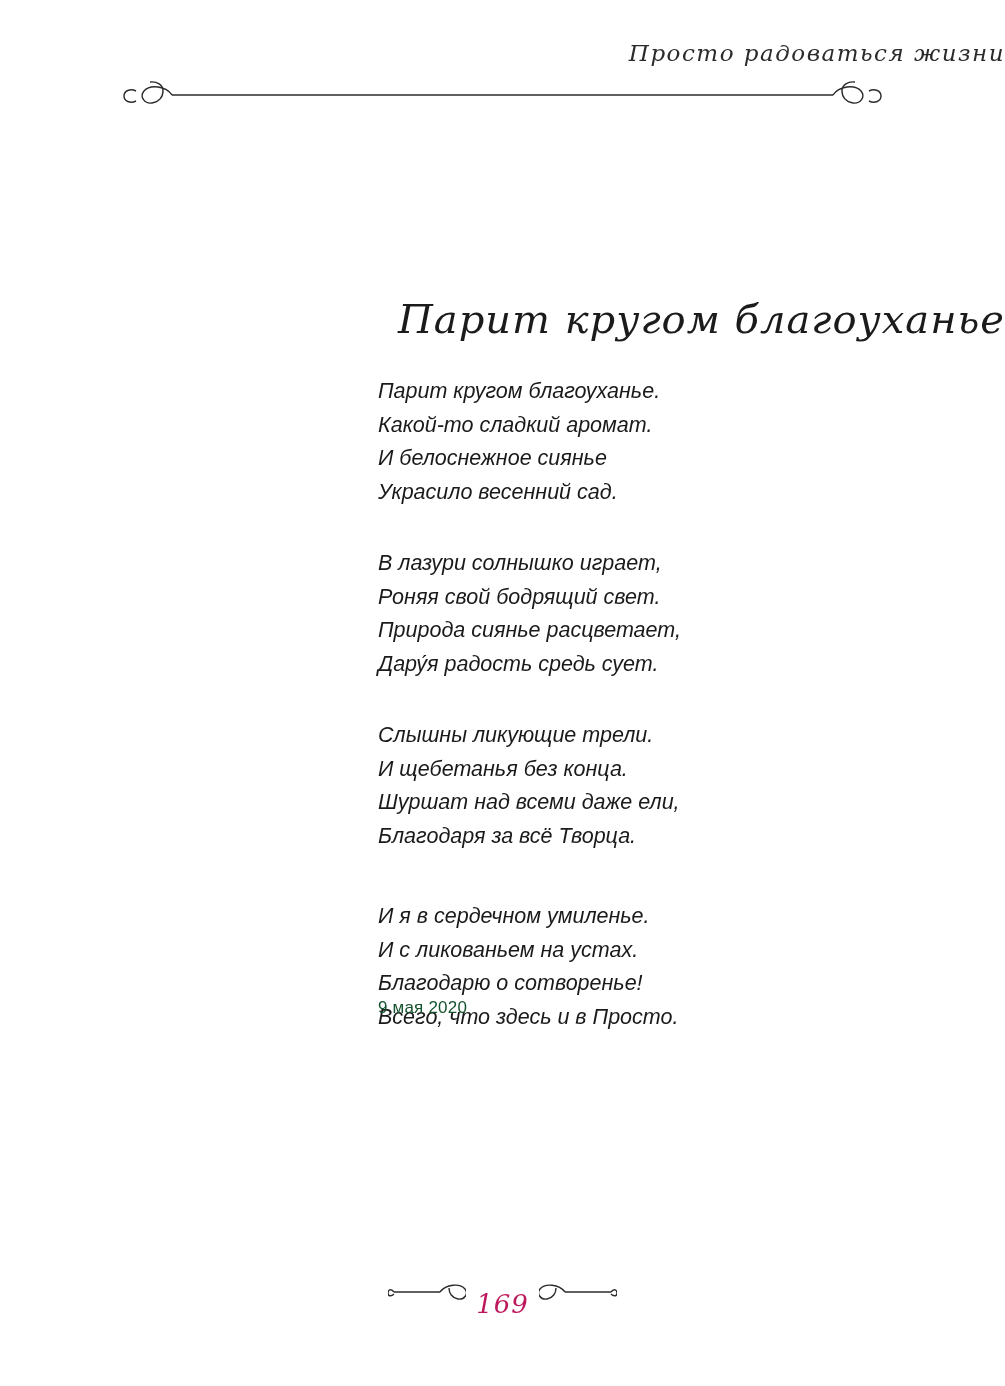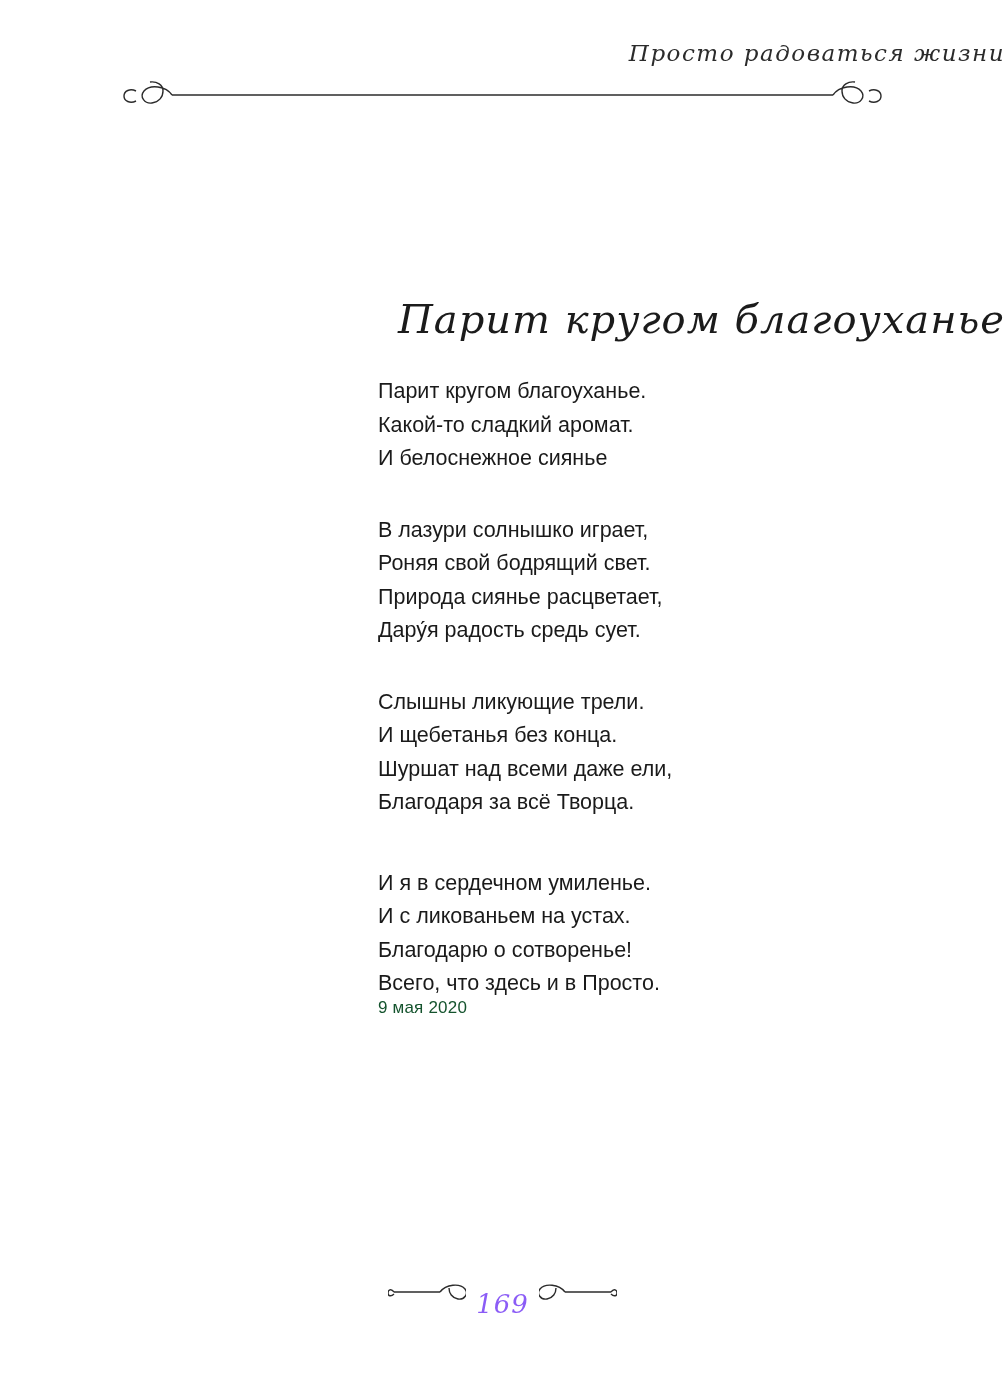--- a/index.html
+++ b/index.html
@@ -69,20 +69,21 @@
   .stanza:last-of-type {
     margin-bottom: 0;
     margin-top: 47px;
   }
   .line {
     font-family: "Liberation Sans", sans-serif;
     font-size: 21.5px;
     line-height: 33.5px;
     color: #1a1a1a;
     white-space: nowrap;
+    font-style: italic;
   }
 
   .poem-date {
     position: absolute;
     top: 998px;
     left: 378px;
     font-family: Liberation Sans, sans-serif;
     font-size: 17px;
     color: #14532d;
     letter-spacing: 0.2px;
@@ -97,21 +98,21 @@
     height: 40px;
     display: flex;
     align-items: center;
     justify-content: center;
     gap: 10px;
   }
   .folio-number {
     font-family: "DejaVu Serif", serif;
     font-style: italic;
     font-size: 26px;
-    color: #8b5cf6;
+    color: #be185d;
     letter-spacing: 1px;
     margin-top: 24px;
   }
   .folio-orn {
     display: block;
   }
 </style>
 </head>
 <body>
 
@@ -131,20 +132,21 @@
     </svg>
   </div>
 
   <div class="poem-title">Парит кругом благоуханье</div>
 
   <div class="poem-body">
     <div class="stanza">
       <div class="line">Парит кругом благоуханье.</div>
       <div class="line">Какой-то сладкий аромат.</div>
       <div class="line">И белоснежное сиянье</div>
+      <div class="line">Украсило весенний сад.</div>
     </div>
     <div class="stanza">
       <div class="line">В лазури солнышко играет,</div>
       <div class="line">Роняя свой бодрящий свет.</div>
       <div class="line">Природа сиянье расцветает,</div>
       <div class="line">Дару́я радость средь сует.</div>
     </div>
     <div class="stanza">
       <div class="line">Слышны ликующие трели.</div>
       <div class="line">И щебетанья без конца.</div>

